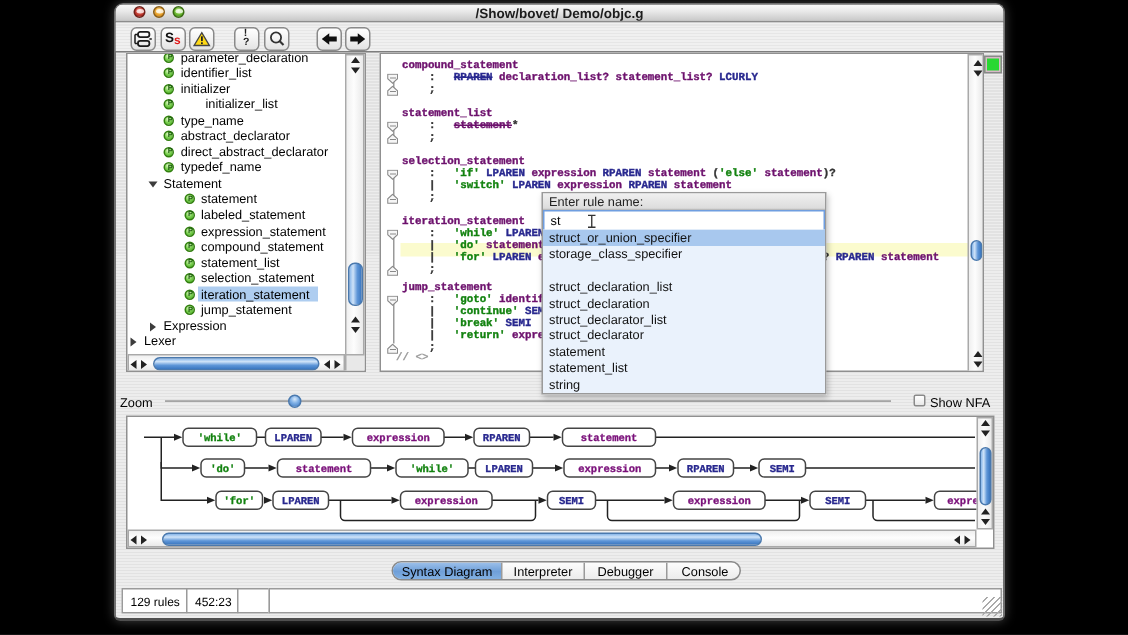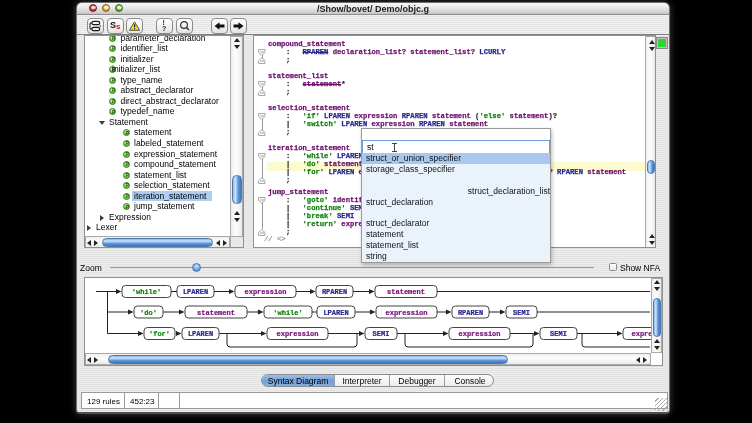--- a/index.html
+++ b/index.html
@@ -149,21 +149,21 @@
     <div class="trow" style="top:8px;">
           <span class="ball" style="left:24px;top:1px;"></span>
           <span style="position:absolute;left:35.5px;top:-1px;">identifier_list</span>
         </div>
     <div class="trow" style="top:18.6px;">
           <span class="ball" style="left:24px;top:1px;"></span>
           <span style="position:absolute;left:35.5px;top:-1px;">initializer</span>
         </div>
     <div class="trow" style="top:29.1px;">
           <span class="ball" style="left:24px;top:1px;"></span>
-          <span style="position:absolute;left:27px;top:-1px;">initializer_list</span>
+          <span style="position:absolute;left:52px;top:-1px;">initializer_list</span>
         </div>
     <div class="trow" style="top:39.7px;">
           <span class="ball" style="left:24px;top:1px;"></span>
           <span style="position:absolute;left:35.5px;top:-1px;">type_name</span>
         </div>
     <div class="trow" style="top:50.2px;">
           <span class="ball" style="left:24px;top:1px;"></span>
           <span style="position:absolute;left:35.5px;top:-1px;text-align:right;">abstract_declarator</span>
         </div>
     <div class="trow" style="top:60.8px;">
@@ -419,28 +419,30 @@
     <div class="tabseg" id="tab3" style="left:127px;width:55px;">Debugger</div>
     <div class="tabseg" id="tab4" style="left:182px;width:51px;">Console</div>
   </div>
   <div id="statusbar">
     <div class="scell" style="left:4px;width:44px;">129 rules</div>
     <div class="scell" style="left:47px;width:35px;">452:23</div>
     <div class="scell" style="left:81px;width:22px;"></div>
     <div class="scell" style="left:102px;width:489px;"></div>
   </div>
   <div id="popup">
+    <div id="pop-label">Enter rule name:</div>
     <div id="pop-field">st<svg width="7" height="9" viewBox="0 0 7 9" style="position:absolute;left:28px;top:1.5px;">
             <path d="M1 0.5 H6 M1 8.5 H6 M3.5 0.5 V8.5" stroke="#333" stroke-width="0.9" fill="none"></path>
           </svg></div>
     <div id="pop-list">
       <div class="prow sel" style="top:0px;">struct_or_union_specifier</div>
       <div class="prow" style="top:10.9px;">storage_class_specifier</div>
-      <div class="prow" style="top:32.7px;text-align:right;">struct_declaration_list</div>
+      <div class="prow" style="top:32.7px;">struct_declaration_list</div>
       <div class="prow" style="top:43.6px;">struct_declaration</div>
+      <div class="prow" style="top:54.5px;">struct_declarator_list</div>
       <div class="prow" style="top:65.4px;">struct_declarator</div>
       <div class="prow" style="top:76.3px;">statement</div>
       <div class="prow" style="top:87.2px;">statement_list</div>
       <div class="prow" style="top:98.1px;">string</div>
     </div>
   </div>
   <div id="grip" style="position:absolute;left:578px;top:395px;width:13px;height:13px;background:repeating-linear-gradient(135deg,rgba(255,255,255,0) 0 2px,#aaa 2px 3px);"></div>
 </div>
 </div>
 

